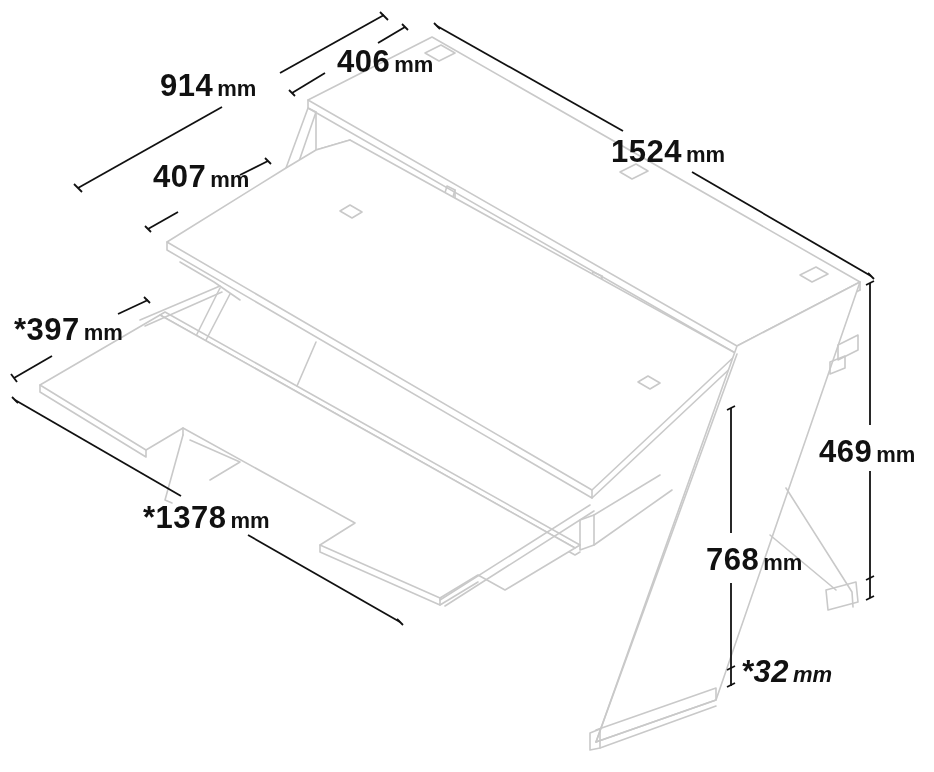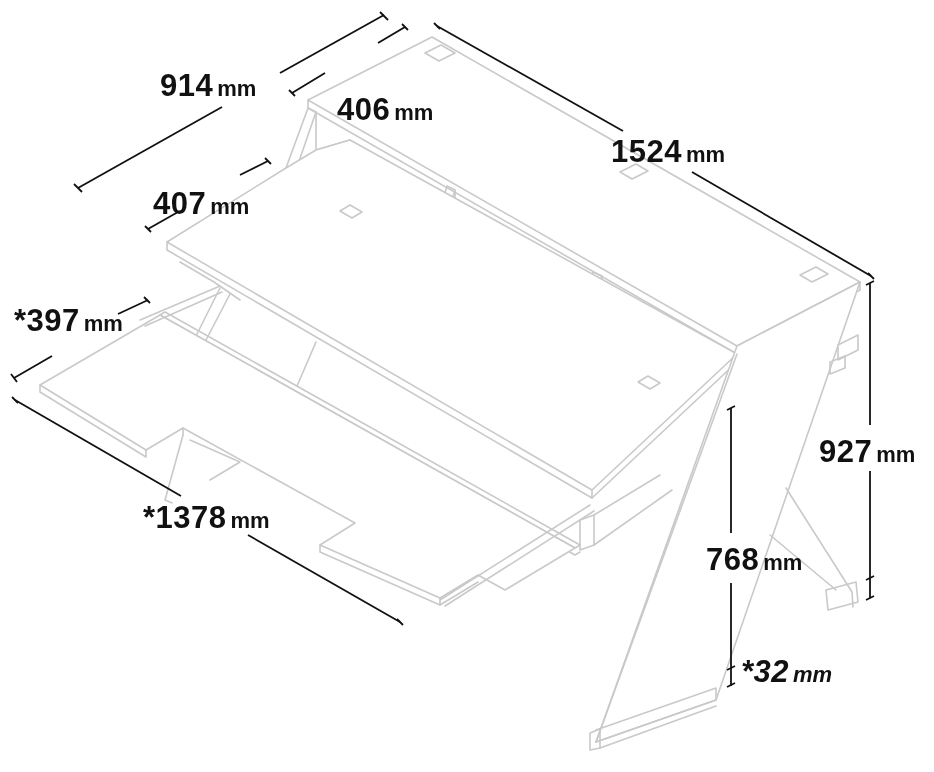--- a/index.html
+++ b/index.html
@@ -154,36 +154,36 @@
       <line x1="731" y1="667" x2="731" y2="686"></line>
       <line x1="727" y1="670" x2="735" y2="666"></line>
       <line x1="727" y1="687" x2="735" y2="683"></line>
     </g>
   </g>
 </svg>
 
 <div class="label" style="left:160px; top:70px;text-align:right;">
   <span class="num">914</span><span class="unit">mm</span>
 </div>
-<div class="label" style="left:337px; top:46px;margin-top:48px;">
+<div class="label" style="left:337px; top:46px;">
   <span class="num">406</span><span class="unit">mm</span>
 </div>
 <div class="label" style="left:611px; top:136px;">
   <span class="num">1524</span><span class="unit">mm</span>
 </div>
-<div class="label" style="left:153px; top:188px;text-align:center;">
+<div class="label" style="left:153px; top:161px;text-align:center;">
   <span class="num">407</span><span class="unit">mm</span>
 </div>
-<div class="label" style="left:14px; top:305px;">
+<div class="label" style="left:14px; top:314px;">
   <span class="num">*397</span><span class="unit">mm</span>
 </div>
 <div class="label" style="left:143px; top:502px;text-align:right;">
   <span class="num">*1378</span><span class="unit">mm</span>
 </div>
 <div class="label" style="left:819px; top:436px;">
-  <span class="num">927</span><span class="unit">mm</span>
+  <span class="num">469</span><span class="unit">mm</span>
 </div>
 <div class="label" style="left:706px; top:544px;">
   <span class="num">768</span><span class="unit">mm</span>
 </div>
 <div class="label" style="left:741px; top:656px;font-style:italic;">
   <span class="num">*32</span><span class="unit">mm</span>
 </div>
 
 </body></html>

